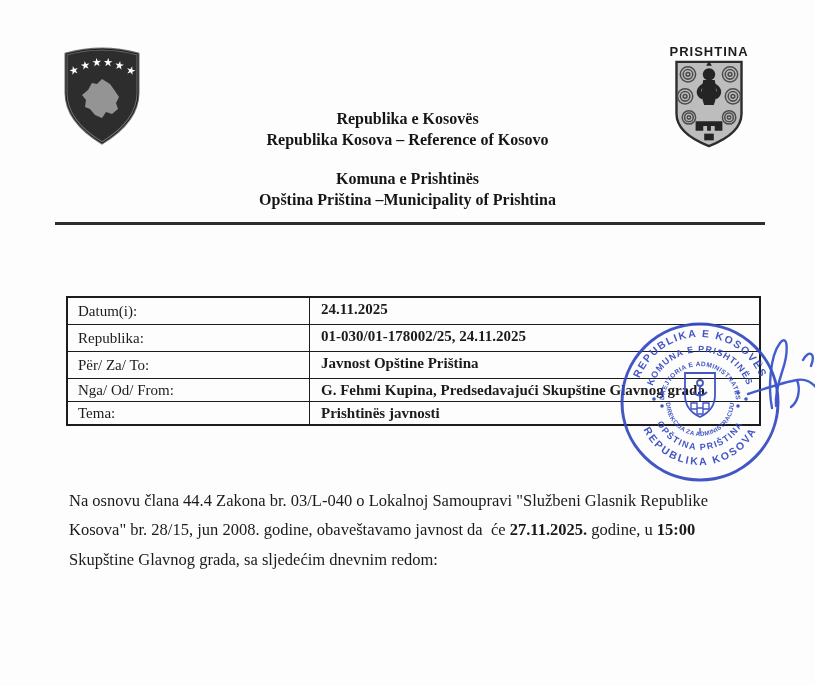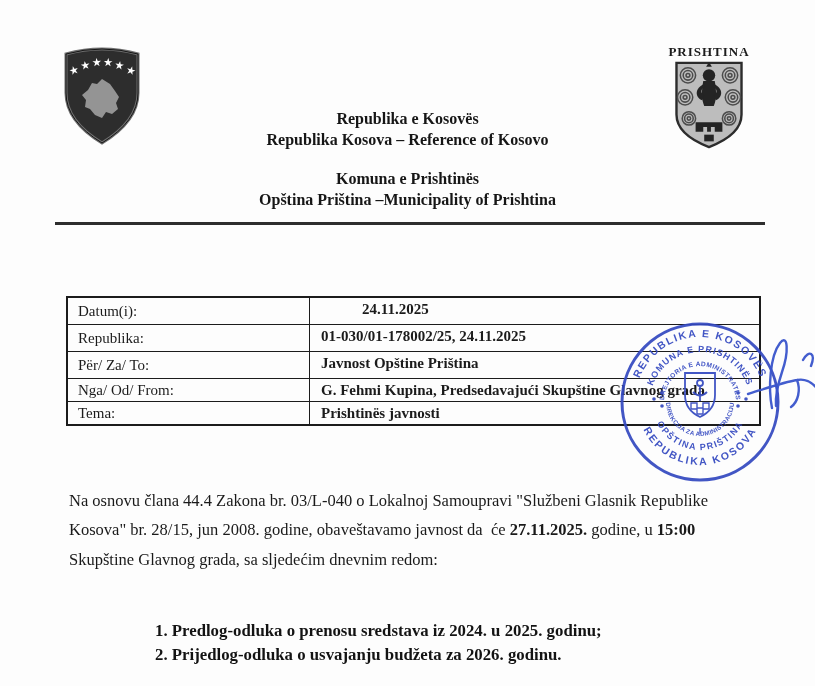--- a/index.html
+++ b/index.html
@@ -4,31 +4,31 @@
 <style>
   html,body{margin:0;padding:0;background:#e8e8e8;}
   .page{
     position:relative;width:815px;height:686px;margin:0 auto;
     background:#fdfdfd;overflow:hidden;
     font-family:"Liberation Serif", serif;color:#1b1b1b;
   }
   
   .kosovo-emblem{position:absolute;left:61px;top:45px;width:82px;height:103px;}
   .prishtina-emblem{position:absolute;left:663px;top:44px;width:92px;text-align:center;}
-  .prishtina-label{font-family:Liberation Serif, serif;font-weight:600;font-size:13px;letter-spacing:1px;color:#1d1d1d;}
+  .prishtina-label{font-family:Liberation Sans, sans-serif;font-weight:600;font-size:13px;letter-spacing:1px;color:#1d1d1d;}
   .prishtina-shield{margin-top:1px;}
   
   .header{position:absolute;left:0;top:109px;width:815px;text-align:center;
     font-weight:bold;font-size:16px;line-height:20.5px;color:#161616;}
   .header .gap{height:19px;}
   .rule{position:absolute;left:55px;top:222px;width:710px;height:3px;background:#2e2e2e;}
   
   .doc-table{position:absolute;left:66px;top:296px;width:691px;border:2px solid #1c1c1c;font-size:15px;}
   .trow{display:flex;border-top:1.5px solid #1c1c1c;}
-  .trow:first-child{border-top:none;gap:41px;}
+  .trow:first-child{border-top:none;}
   .tlabel{width:225px;border-right:1.5px solid #1c1c1c;padding:5px 6px 4px 10px;}
   .tvalue{flex:1;padding:3px 6px 4px 11px;font-weight:bold;}
   .trow.short .tlabel,.trow.short .tvalue{padding-top:3px;padding-bottom:2px;}
   
   .stamp{position:absolute;left:619px;top:321px;width:162px;height:162px;opacity:.92;}
   .signature{position:absolute;left:740px;top:330px;width:78px;height:100px;opacity:.95;}
   
   .notice-paragraph{position:absolute;left:69px;top:486px;font-size:16.5px;color:#1a1a1a;}
   .pline{white-space:pre;line-height:29.4px;}
   .pline .b{font-weight:bold;}
@@ -177,18 +177,14 @@
       <path d="M63 30 C 69 19, 76 23, 71 36"></path>
     </g>
   </svg>
 
   <div class="notice-paragraph">
       <div class="pline"><span>Na osnovu člana 44.4 Zakona br. 03/L-040 o Lokalnoj Samoupravi "Službeni Glasnik Republike</span></div>
       <div class="pline"><span>Kosova" br. 28/15, jun 2008. godine, obaveštavamo javnost da  će </span><span class="b">27.11.2025.</span><span> godine, u </span><span class="b">15:00</span></div>
       <div class="pline"><span>Skupštine Glavnog grada, sa sljedećim dnevnim redom:</span></div>
     </div>
 
-  <div class="agenda-list">
-    <div>1. Predlog-odluka o prenosu sredstava iz 2024. u 2025. godinu;</div>
-    <div>2. Prijedlog-odluka o usvajanju budžeta za 2026. godinu.</div>
-  </div>
 
 </div>
 
 </body></html>

